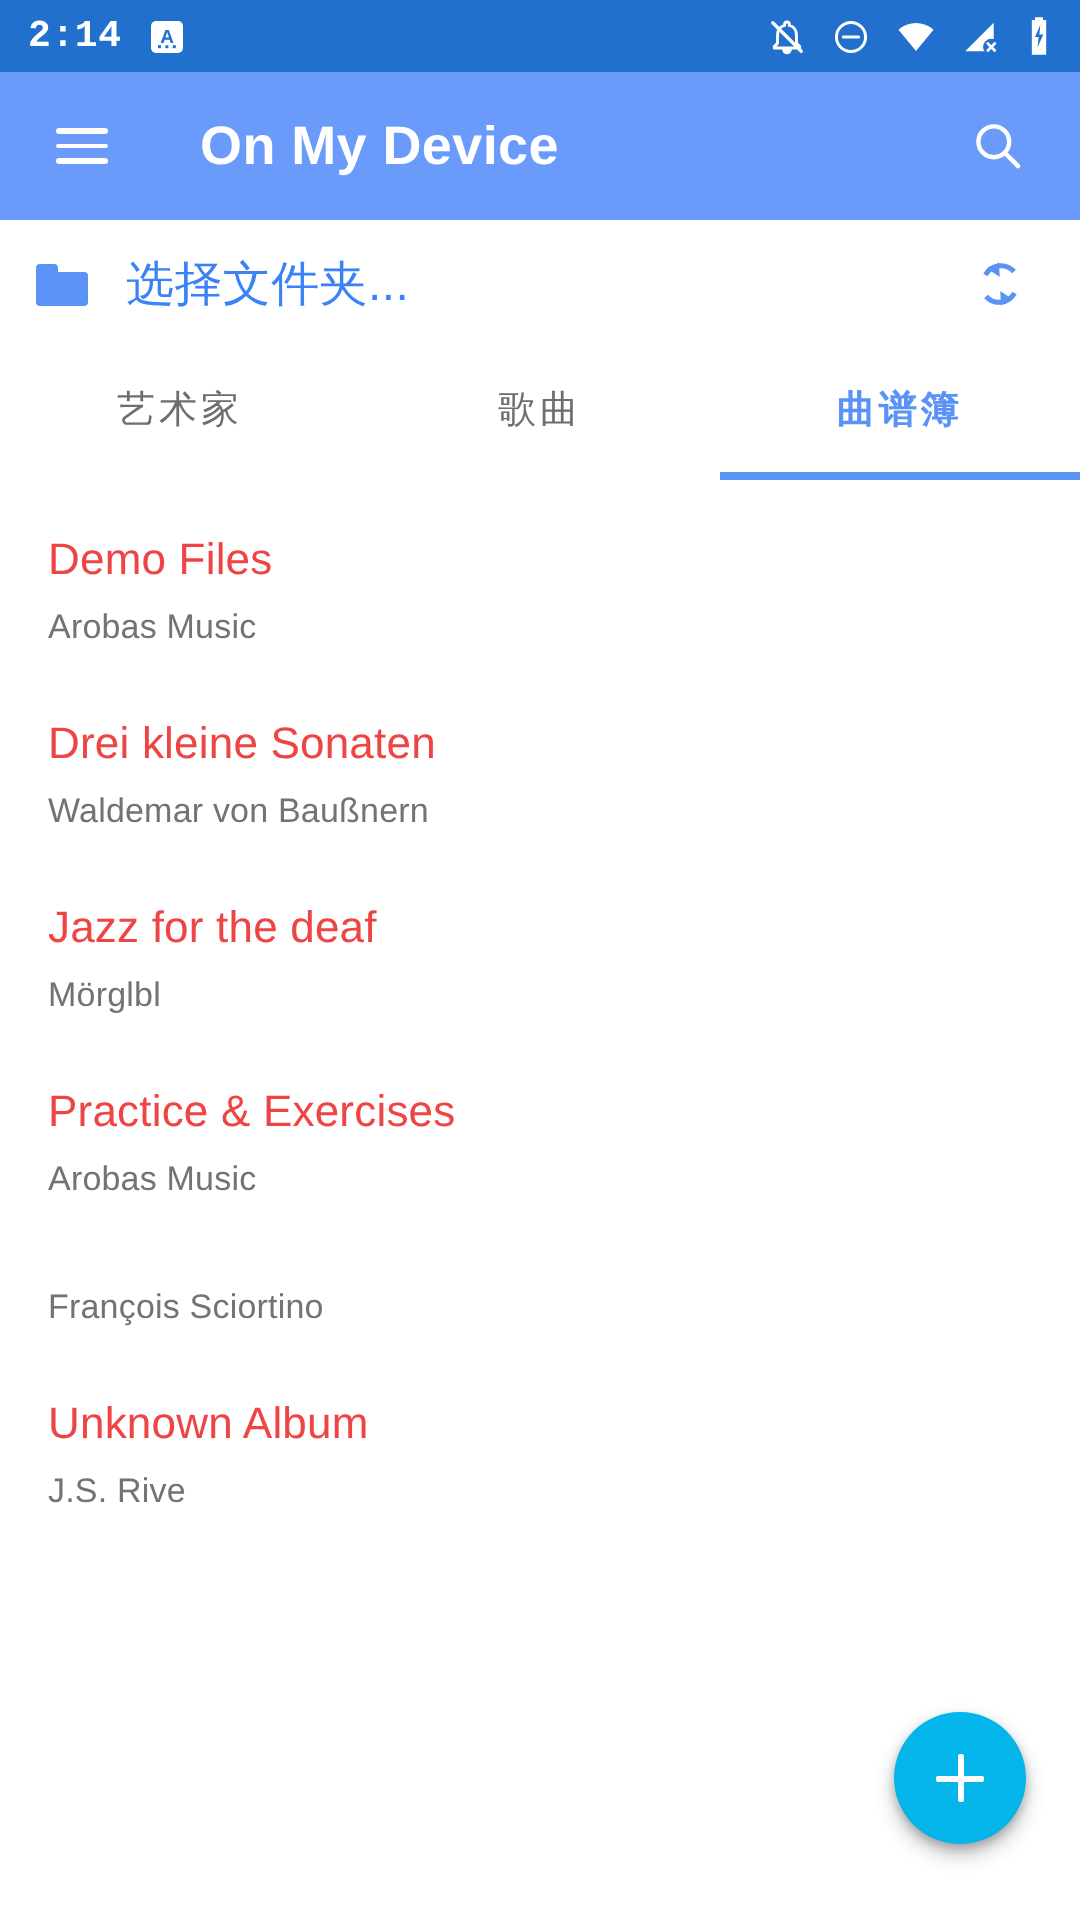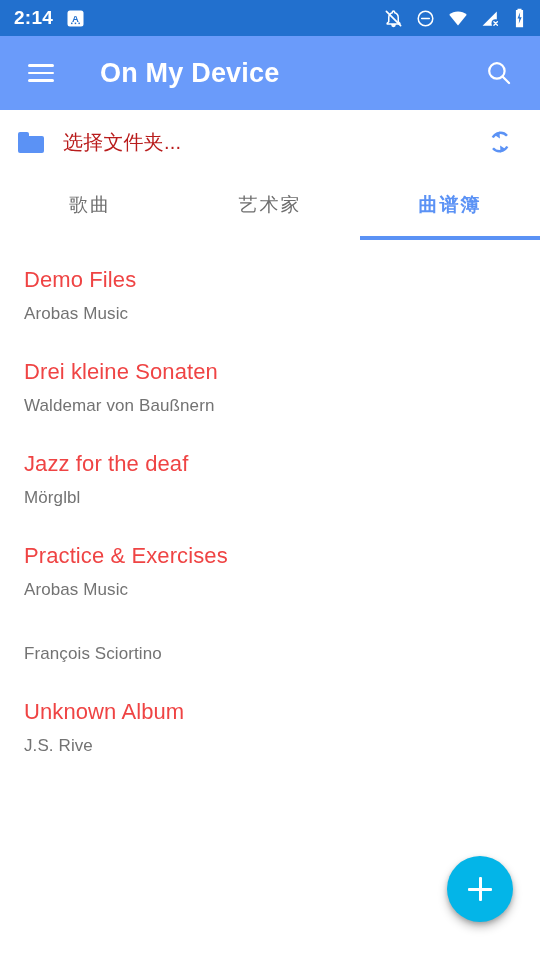--- a/index.html
+++ b/index.html
@@ -13,20 +13,21 @@
 
   
   .statusbar {
     height:36px; background:#2270CE;
     display:flex; align-items:center;
     padding:0 14px;
   }
   .sb-time {
     color:#fff; font-size:19px; font-weight:bold;
     letter-spacing:.3px;
+    font-family:Liberation Mono, monospace;
   }
   .sb-left-icons { display:flex; align-items:center; margin-left:14px; }
   .sb-right { margin-left:auto; display:flex; align-items:center; gap:13px; }
   .sb-ic { display:block; }
 
   
   .appbar {
     height:74px; background:#6A9BFA;
     display:flex; align-items:center;
     padding:0 18px;
@@ -55,21 +56,21 @@
   .folder-icon { width:26px; height:21px; position:relative; flex:none; }
   .folder-icon i {
     position:absolute; left:0; top:4px; width:26px; height:17px;
     background:#5B92F5; border-radius:2px; display:block;
   }
   .folder-icon b {
     position:absolute; left:0; top:0; width:11px; height:6px;
     background:#5B92F5; border-radius:2px 2px 0 0; display:block;
   }
   .folder-label {
-    margin-left:19px; color:#b91c1c; font-size:20px;
+    margin-left:19px; color:#3b82f6; font-size:24px;
     letter-spacing:.2px;
   }
   .refresh-btn {
     margin-left:auto; width:44px; height:44px;
     display:flex; align-items:center; justify-content:center; cursor:pointer;
   }
 
   
   .tabs {
     height:66px; display:flex; position:relative; background:#fff;
@@ -188,22 +189,22 @@
       <svg width="30" height="30" viewBox="0 0 24 24">
         <path d="M6.2 8.4 A7 7 0 0 1 17.6 7.0" fill="none" stroke="#5B92F5" stroke-width="2"></path>
         <path d="M17.8 15.6 A7 7 0 0 1 6.4 17.0" fill="none" stroke="#5B92F5" stroke-width="2"></path>
         <path d="M11.6 3.3 L8.0 6.6 L11.9 9.2 Z" fill="#5B92F5"></path>
         <path d="M12.4 20.7 L16.0 17.4 L12.1 14.8 Z" fill="#5B92F5"></path>
       </svg>
     </div>
   </div>
 
   <div class="tabs">
+    <div class="tab">艺术家</div>
     <div class="tab">歌曲</div>
-    <div class="tab">艺术家</div>
     <div class="tab active">曲谱簿</div>
     <div class="tab-indicator"></div>
   </div>
 
   <div class="list">
     <div class="list-item">
       <div class="li-title">Demo Files</div>
       <div class="li-sub">Arobas Music</div>
     </div>
     <div class="list-item">

